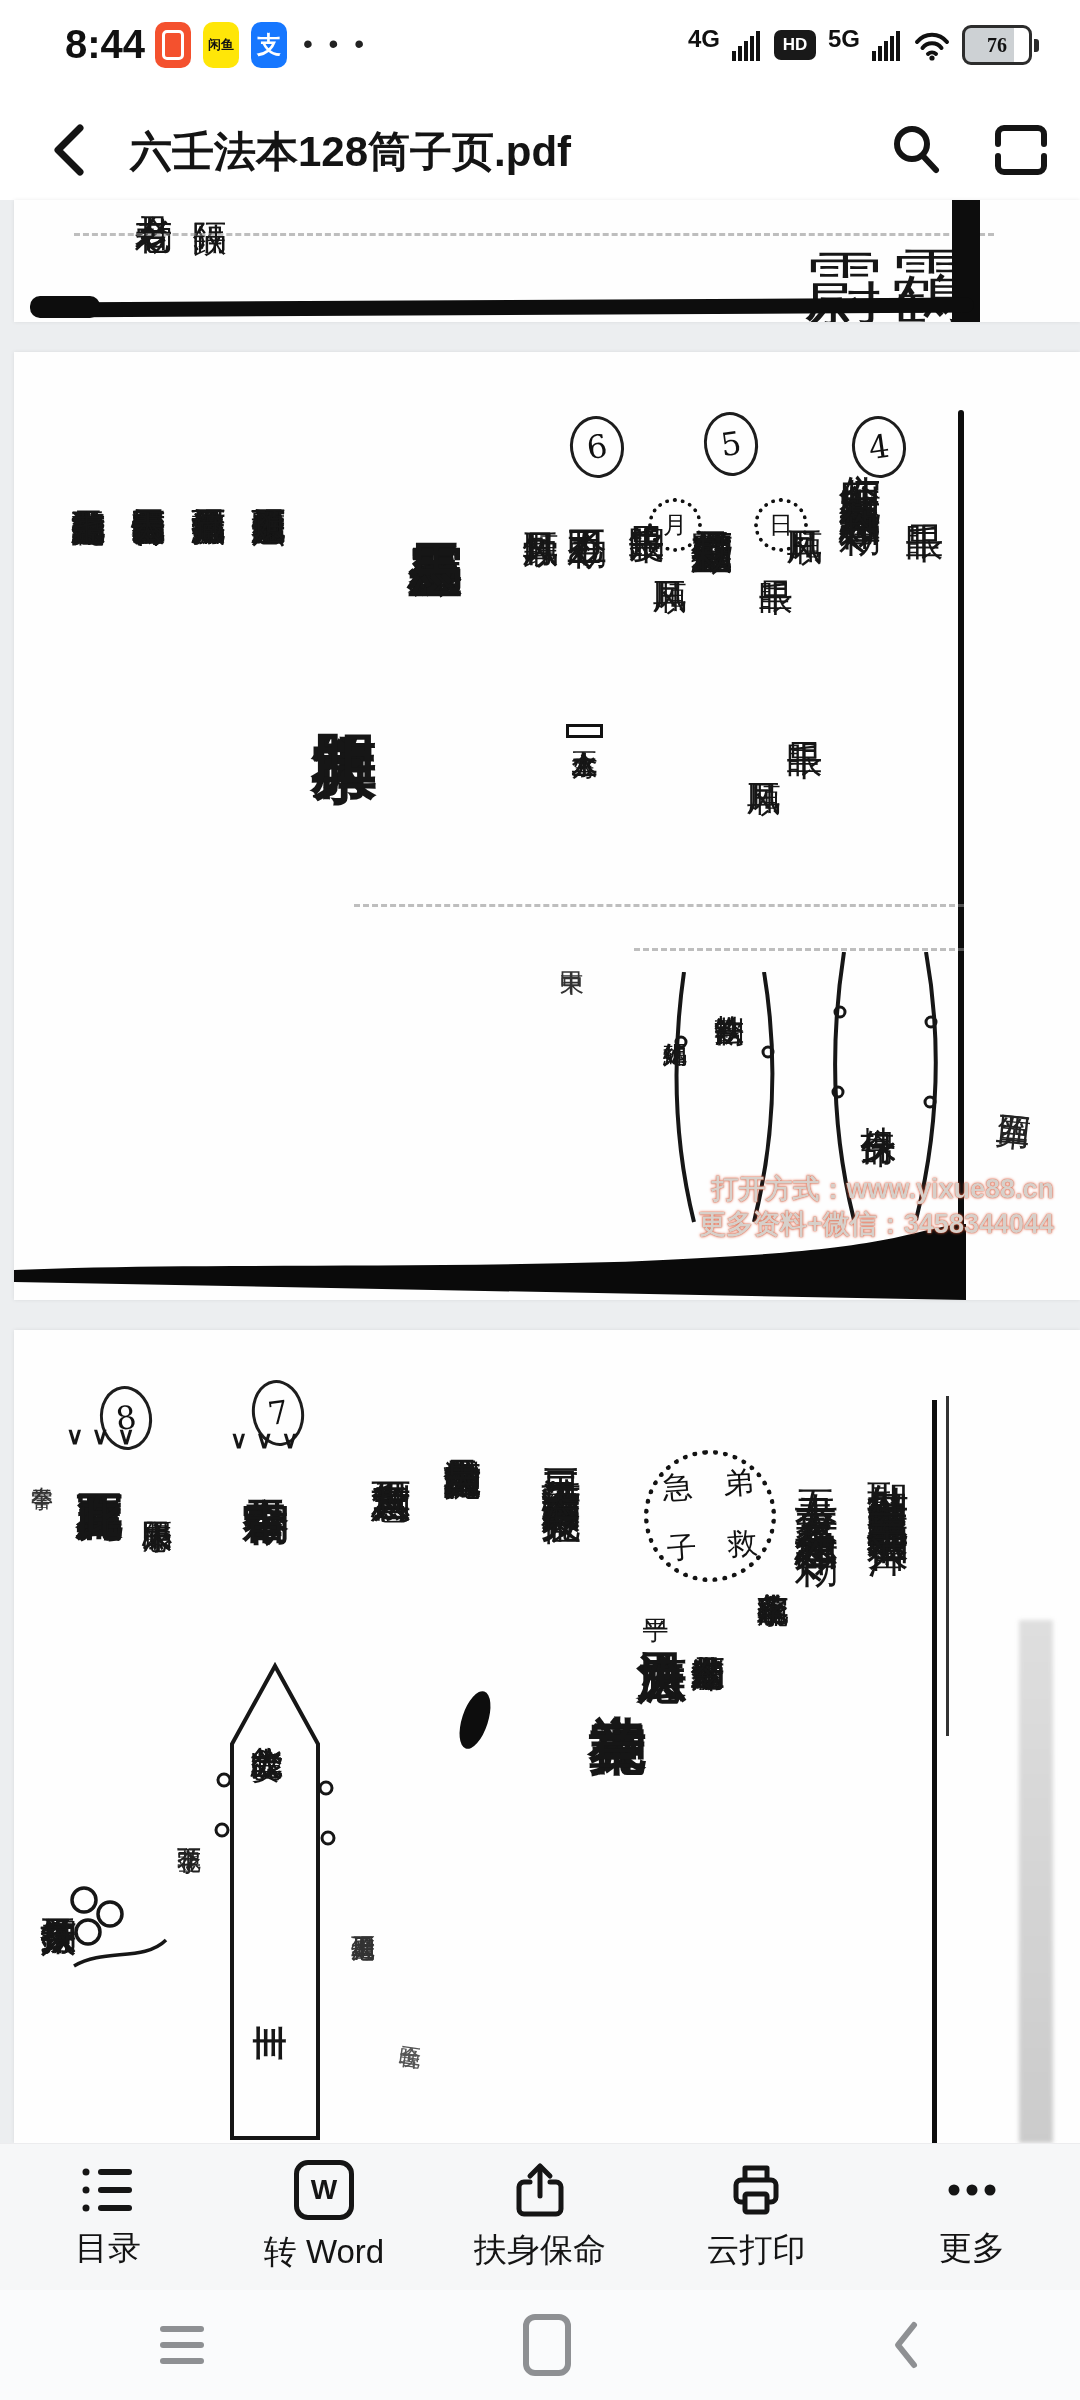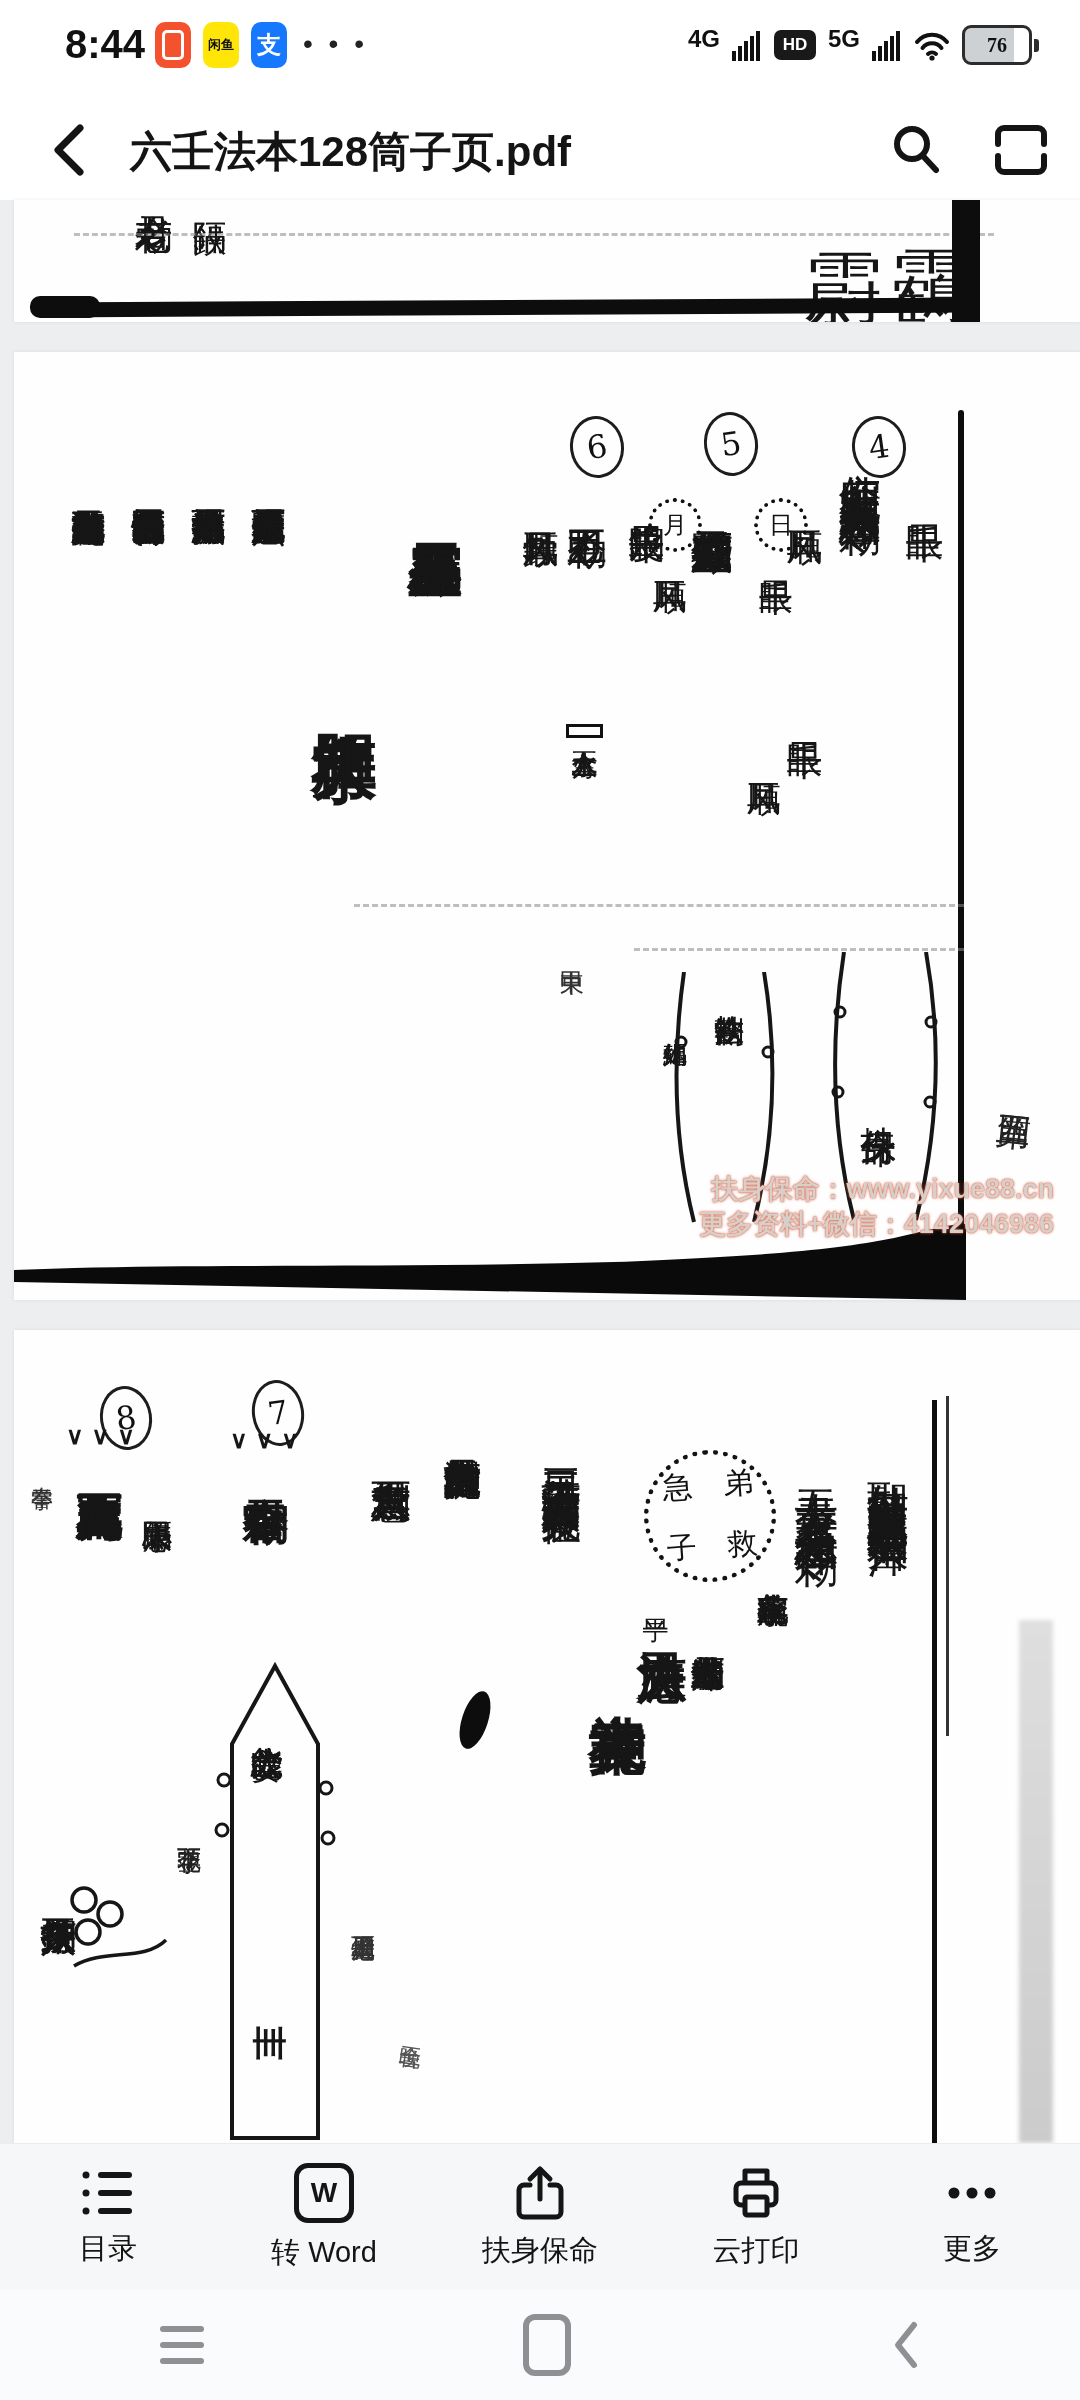--- a/index.html
+++ b/index.html
@@ -49,21 +49,21 @@
   .stain{position:absolute;background:linear-gradient(to bottom,#b9b9b9,#8f8f8f);
          opacity:.45;filter:blur(2px);}
   .bigseal{position:absolute;width:122px;height:122px;border:5px dotted #131313;border-radius:50%;
            display:grid;grid-template-columns:1fr 1fr;align-items:center;justify-items:center;
            font-family:"DejaVu Serif",serif;font-size:30px;transform:rotate(-4deg);}
   .decor{position:absolute;font-size:24px;letter-spacing:8px;color:#161616;font-weight:bold;}
   
   .toolbar{position:absolute;left:0;top:2143px;width:1080px;height:147px;background:#f6f7f8;
            border-top:1px solid #ececee;display:flex;z-index:10;}
   .tool{flex:1;display:flex;flex-direction:column;align-items:center;justify-content:center;gap:10px;}
-  .tool .lbl{font-size:29px;color:#141414;}
+  .tool .lbl{font-size:33px;color:#141414;}
   .wordbox{width:50px;height:50px;border:5px solid #151515;border-radius:14px;
            display:flex;align-items:center;justify-content:center;font-size:28px;font-weight:bold;color:#151515;}
   
   .navbar{position:absolute;left:0;top:2290px;width:1080px;height:110px;background:#fafbfc;
           display:flex;align-items:center;justify-content:space-around;z-index:10;}
   .hamb{display:flex;flex-direction:column;gap:10px;}
   .hamb div{width:44px;height:6px;background:#8e9093;border-radius:3px;}
   .homebtn{width:36px;height:50px;border:6px solid #8e9093;border-radius:12px;}
 </style>
 </head>
@@ -182,22 +182,22 @@
     <div class="vc bold" style="left:394px;top:148px;font-size:54px;">霹靋霊霻霺霮馬</div>
     <div class="vc bold" style="left:296px;top:330px;font-size:66px;">大符字胆</div>
 
     <div class="vc" style="left:238px;top:132px;font-size:34px;line-height:1.0;">六壬仙师在此衆佐仙师下降灵符急救弟子頂刀頂炮頂</div>
     <div class="vc" style="left:178px;top:132px;font-size:34px;line-height:1.0;">鎗頂刀如綿頂炮如凤扶持弟子百打百勝百煞潜藏</div>
     <div class="vc" style="left:118px;top:132px;font-size:34px;line-height:1.0;">若有邪神阻隔奉衆位仙师番刀乱勅不容情吾奉太</div>
     <div class="vc" style="left:58px;top:132px;font-size:34px;line-height:1.0;">上老君急急如律令勅扶持張天師孔夫聖人諸葛亮七</div>
 
     <div class="vc marker" style="left:986px;top:738px;font-size:34px;">第四五</div>
     <div class="wm" style="right:26px;top:820px;">
-      <div>扶身保命：www.yixue88.cn</div>
-      <div>更多资料+微信：4142046986</div>
+      <div>打开方式：www.yixue88.cn</div>
+      <div>更多资料+微信：3458344044</div>
     </div>
     <svg style="position:absolute;left:0;top:872px;z-index:1;" width="960" height="76">
       <path d="M0,46 L60,44 C200,40 400,44 600,38 C750,32 820,26 880,14 C910,7 930,2 945,0 L952,0 L952,76 L0,58 Z" fill="#0a0a0a"></path>
     </svg>
   </div>
 
   <div class="page" style="top:1130px;height:813px;">
     <div class="blob" style="left:918px;top:70px;width:5px;height:743px;"></div>
     <div class="blob" style="left:932px;top:66px;width:3px;height:340px;background:#333;"></div>
     <div class="stain" style="left:1005px;top:290px;width:34px;height:523px;"></div>

